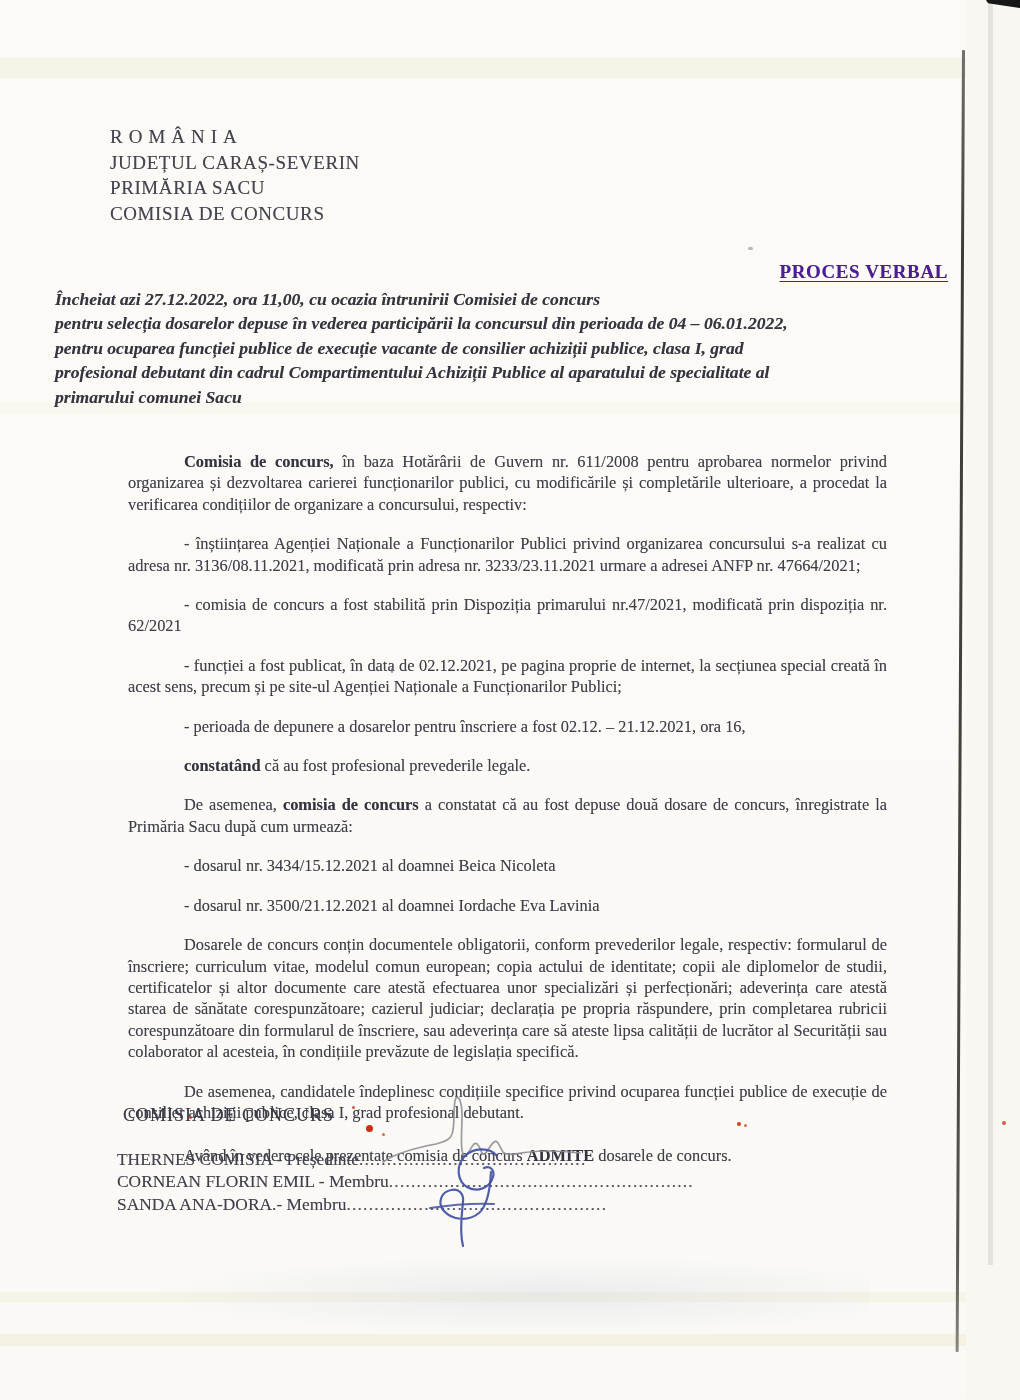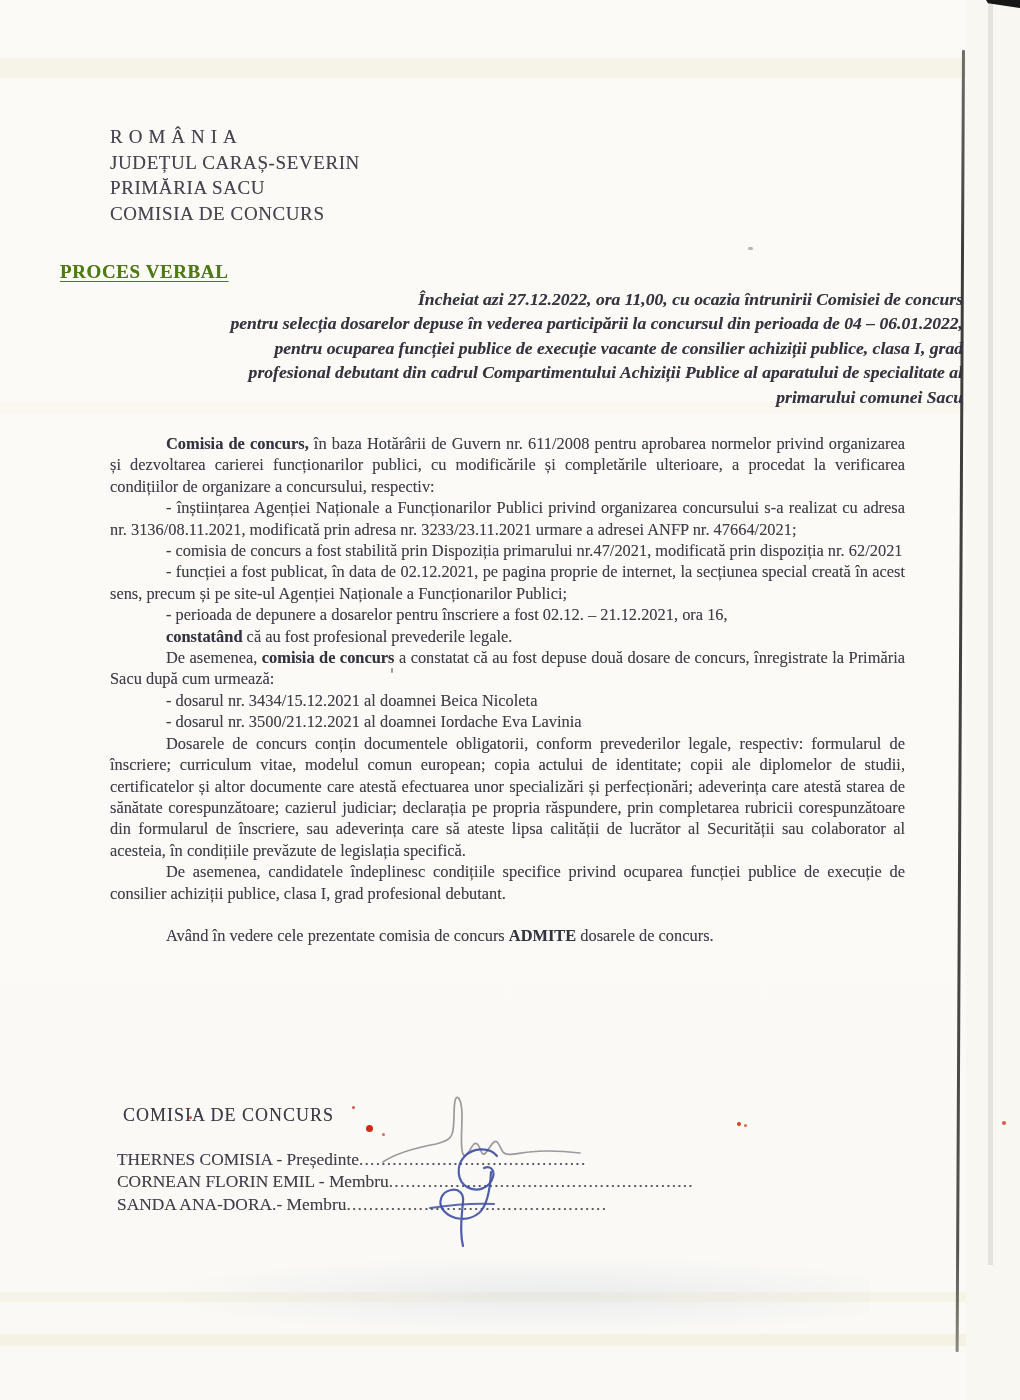--- a/index.html
+++ b/index.html
@@ -26,34 +26,34 @@
     transform:rotate(0.28deg);transform-origin:top left;}
   #corner-mark{position:absolute;left:986px;top:0;width:34px;height:8px;background:#171717;
     clip-path:polygon(0 0,100% 0,100% 100%,6% 40%);}
 
   
   #letterhead{position:absolute;left:110px;top:124px;font-size:19px;line-height:25.5px;
     letter-spacing:.6px;color:#45444f;text-shadow:0 0 .6px rgba(69,68,79,.45);}
   #letterhead div:first-child{letter-spacing:6px;}
 
   
-  #doc-title{position:absolute;left:60px;top:261px;width:888px;text-align:left;
-    font-weight:bold;font-size:19px;letter-spacing:.6px;color:#4d7c0f;
+  #doc-title{position:absolute;left:60px;top:261px;width:888px;text-align:right;
+    font-weight:bold;font-size:19px;letter-spacing:.6px;color:#4c1d95;
     text-shadow:0 0 .6px rgba(57,56,69,.5);}
   #doc-title span{text-decoration:underline;text-underline-offset:3px;}
-  #subtitle{position:absolute;left:55px;top:287px;width:908px;text-align:right;
+  #subtitle{position:absolute;left:55px;top:287px;width:908px;text-align:left;
     font-style:italic;font-weight:bold;font-size:17.6px;line-height:24.4px;color:#35343f;
     text-shadow:0 0 .6px rgba(53,52,63,.45);}
   #subtitle div{white-space:nowrap;}
 
   
   #body-text{position:absolute;left:110px;top:433px;width:795px;text-align:justify;
     font-size:16.4px;line-height:21.4px;color:#3f3e49;
     text-shadow:0 0 .55px rgba(63,62,73,.4);}
-  #body-text p{margin:0;text-indent:56px;}
+  #body-text p{margin:18px;text-indent:56px;}
   #body-text p.gap{margin-top:21.4px;}
   #body-text .seg-b{font-weight:bold;color:#343340;}
   #body-text .seg-i{}
 
   
   #sig-heading{position:absolute;left:123px;top:1105px;font-size:18px;letter-spacing:1px;
     color:#3b3a46;text-shadow:0 0 .6px rgba(59,58,70,.45);}
   #sig-rows{position:absolute;left:117px;top:1148px;font-size:17.4px;line-height:22.3px;
     color:#413f4b;white-space:nowrap;text-shadow:0 0 .5px rgba(65,63,75,.4);}
   #sig-rows .dots{letter-spacing:1.2px;color:#56535f;}

